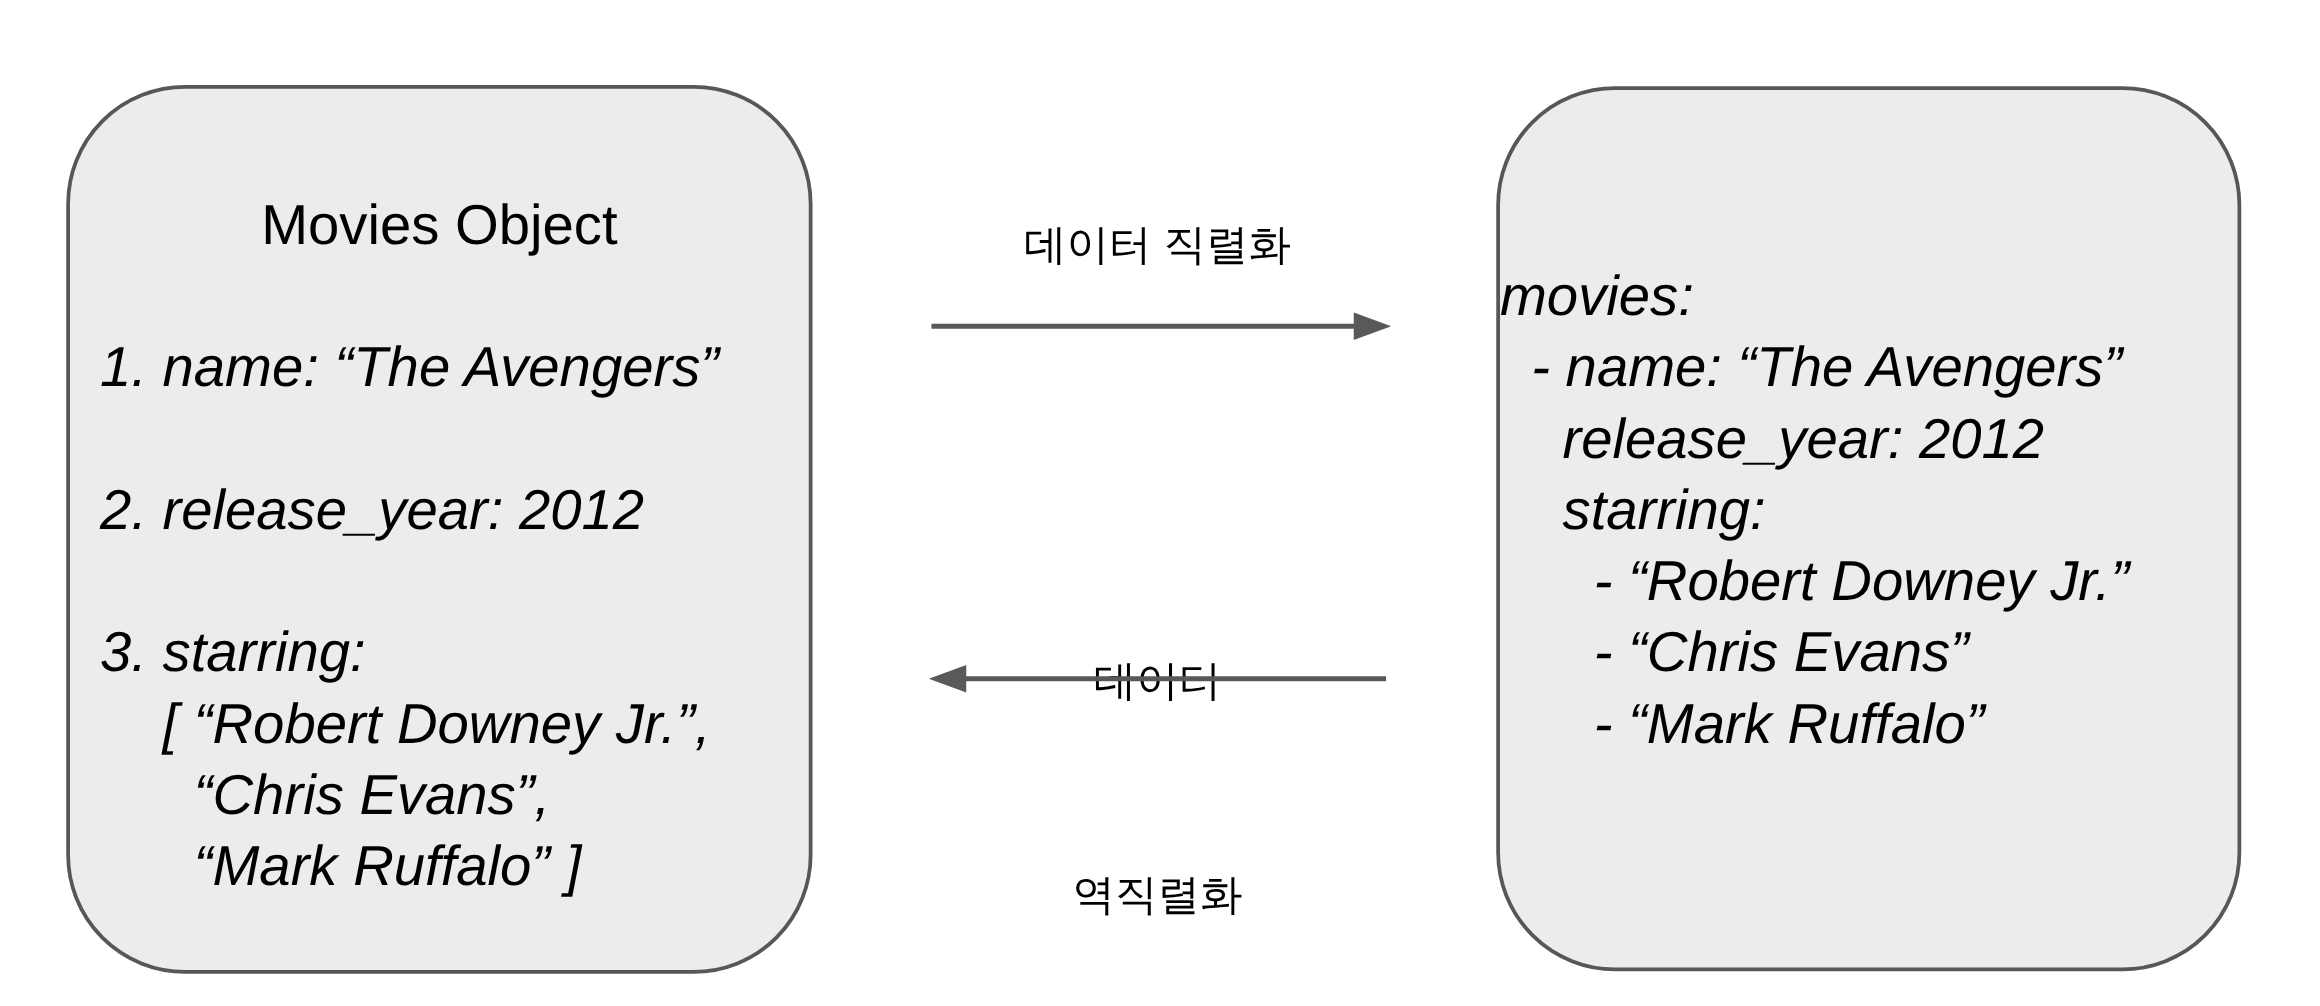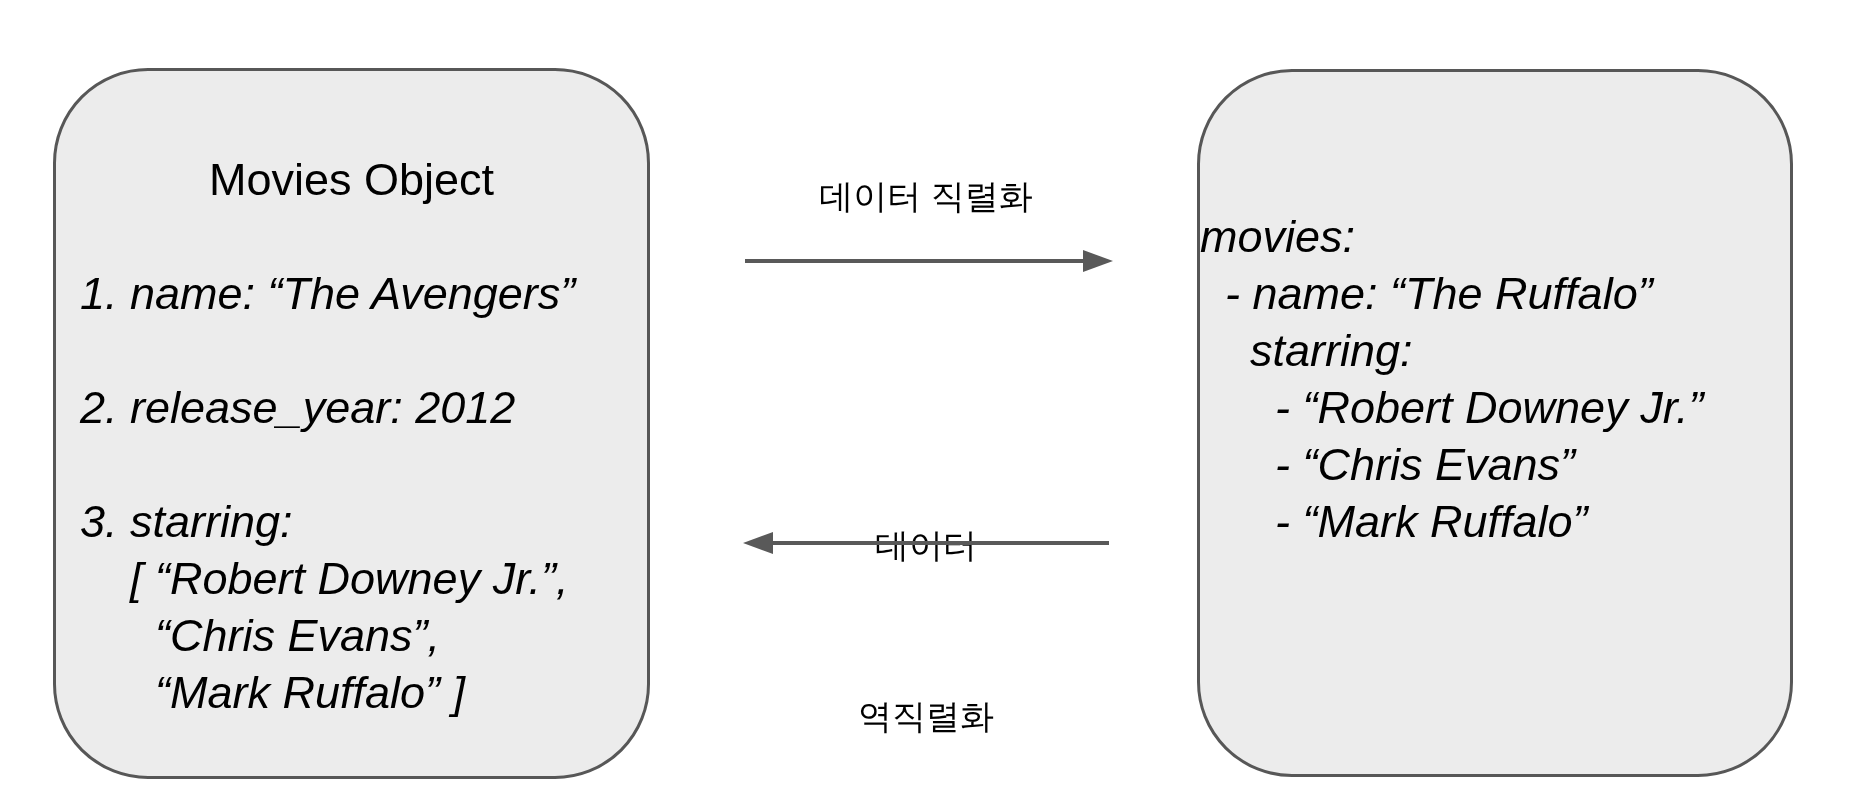--- a/index.html
+++ b/index.html
@@ -114,21 +114,22 @@
     <div>역직렬화</div>
   </div>
   <svg id="deserialize-arrow" class="arrow-svg" width="366" height="32" viewBox="0 0 366 32" aria-hidden="true">
     <line x1="28" y1="16" x2="366" y2="16"></line>
     <polygon points="30,5 0,16 30,27"></polygon>
   </svg>
 
   <div id="yaml-box" class="node">
     <div class="text-block">
       <div class="tl">movies:</div>
-      <div class="tl">  - name: “The Ruffalo”</div>
+      <div class="tl">  - name: “The Avengers”</div>
+      <div class="tl">    release_year: 2012</div>
       <div class="tl">    starring:</div>
       <div class="tl">      - “Robert Downey Jr.”</div>
       <div class="tl">      - “Chris Evans”</div>
       <div class="tl">      - “Mark Ruffalo”</div>
     </div>
   </div>
 
 </div>
 
 </body></html>

